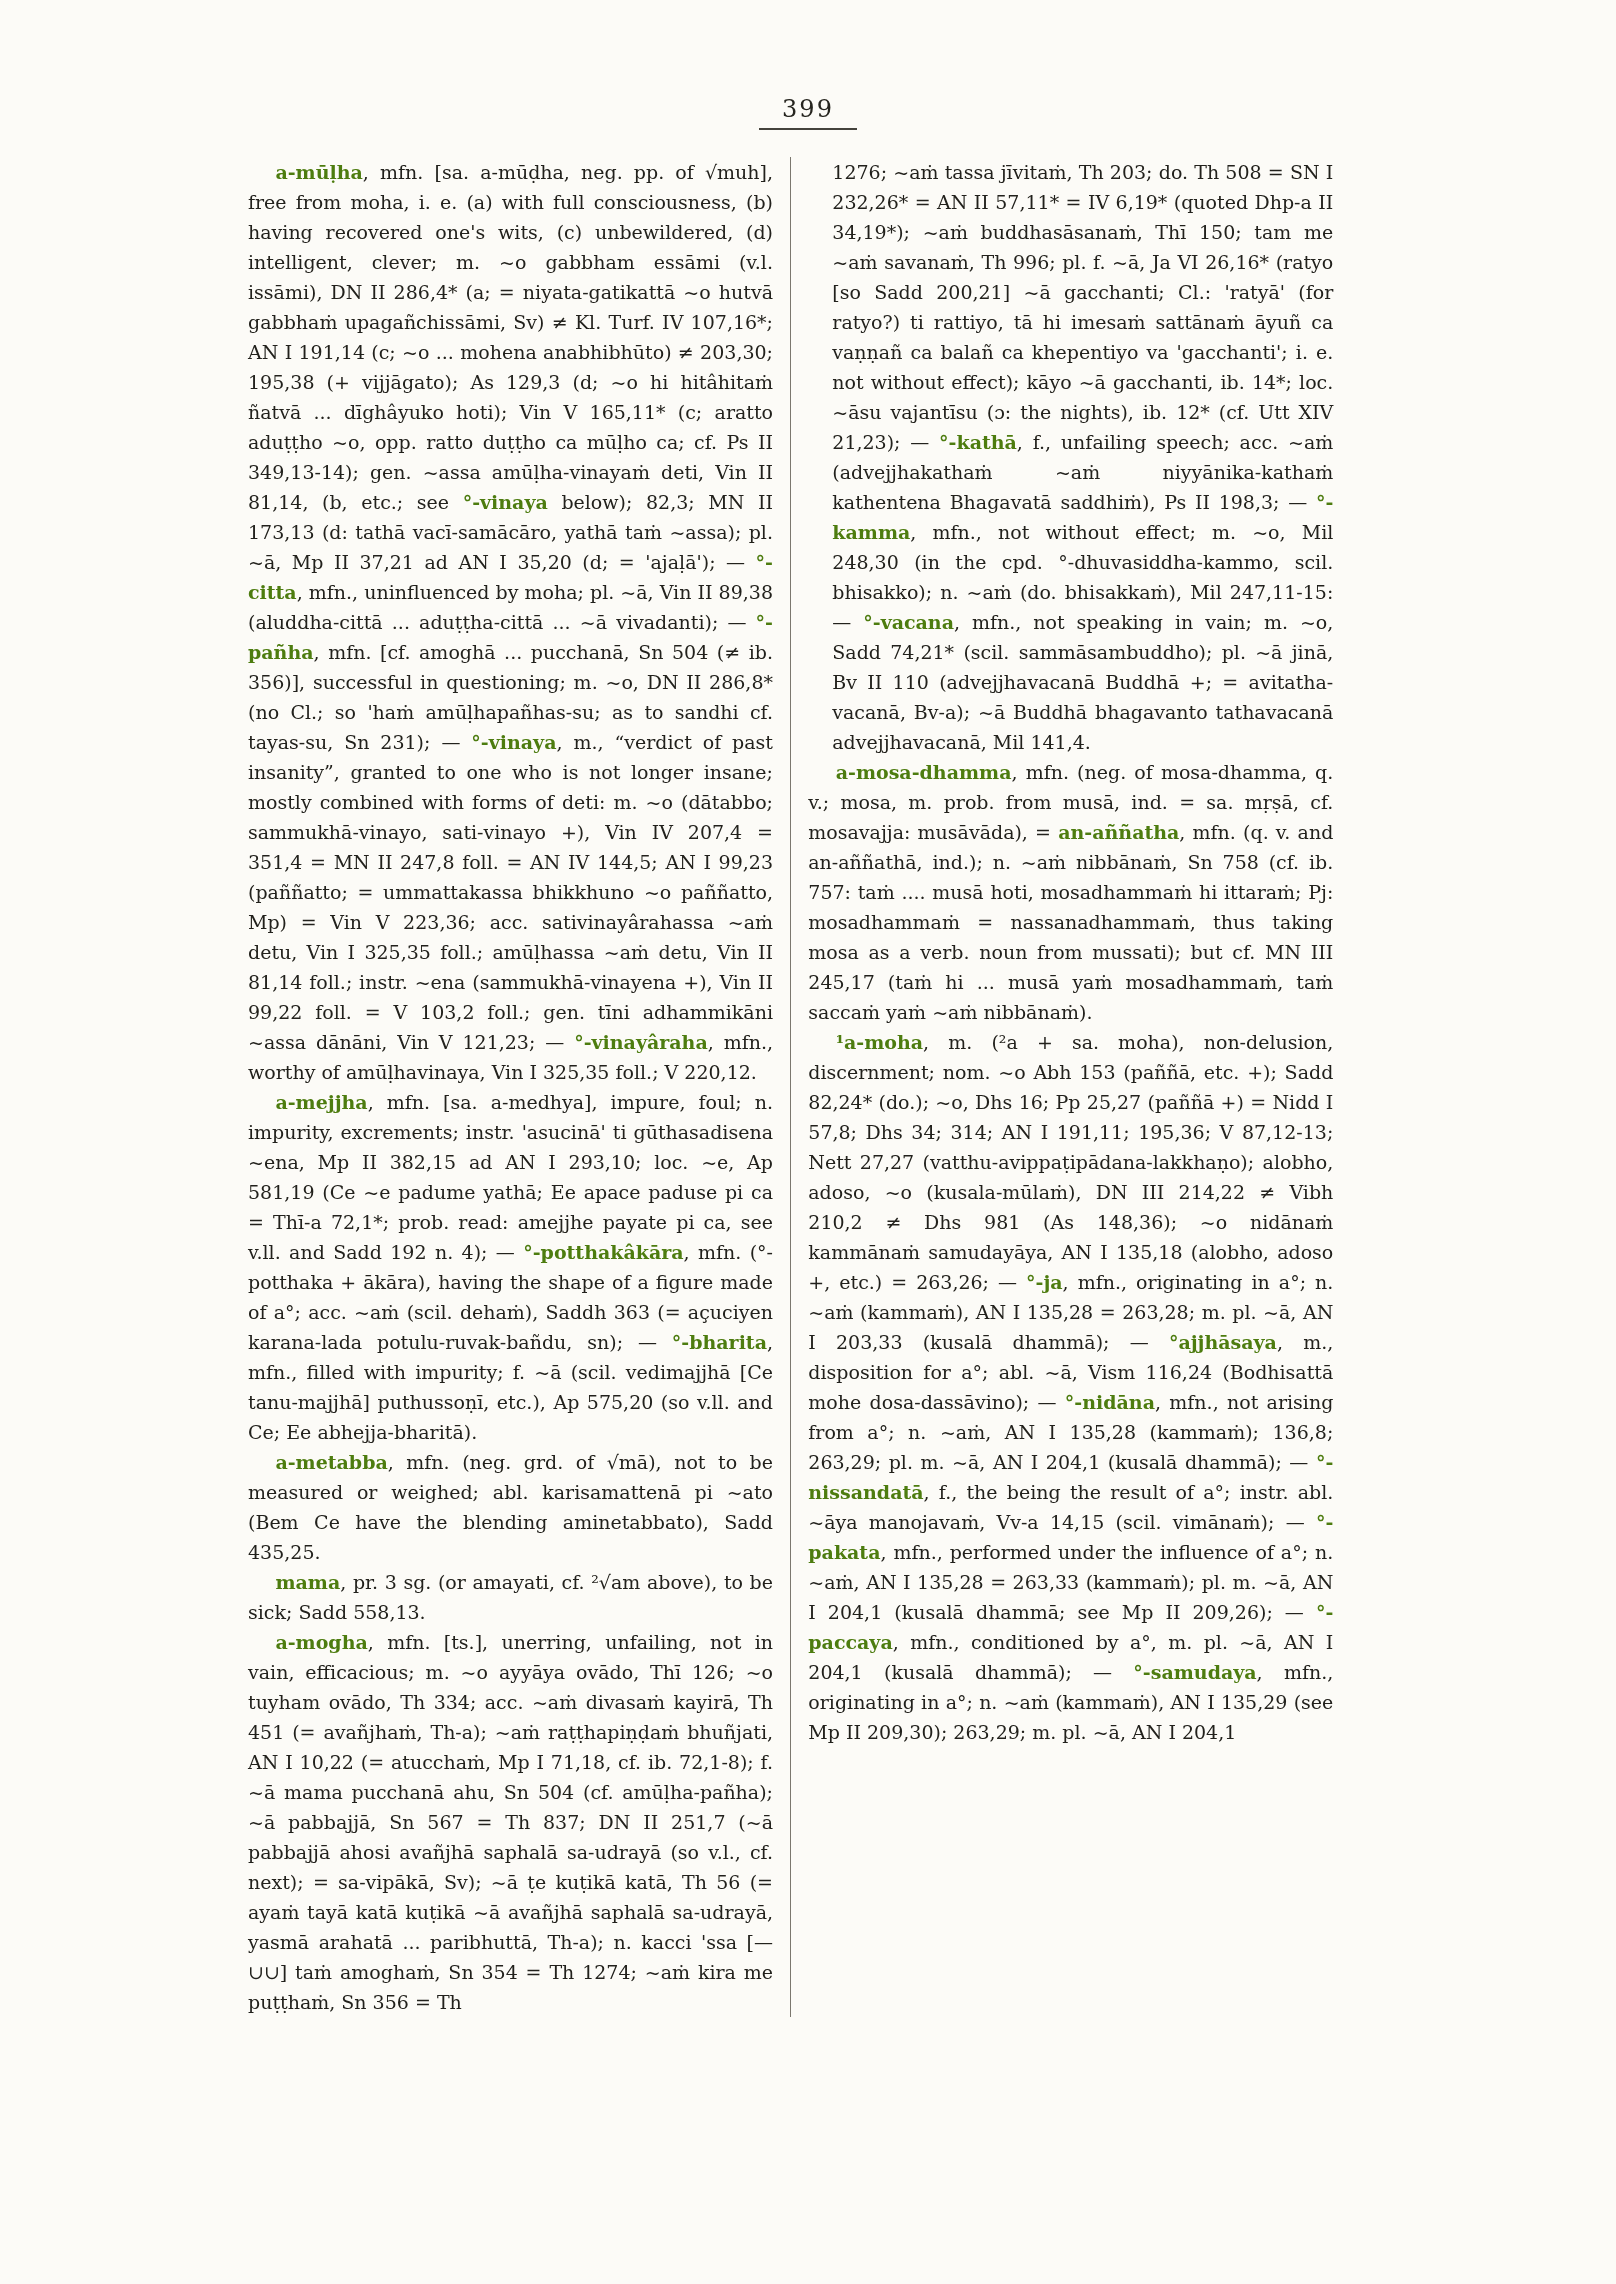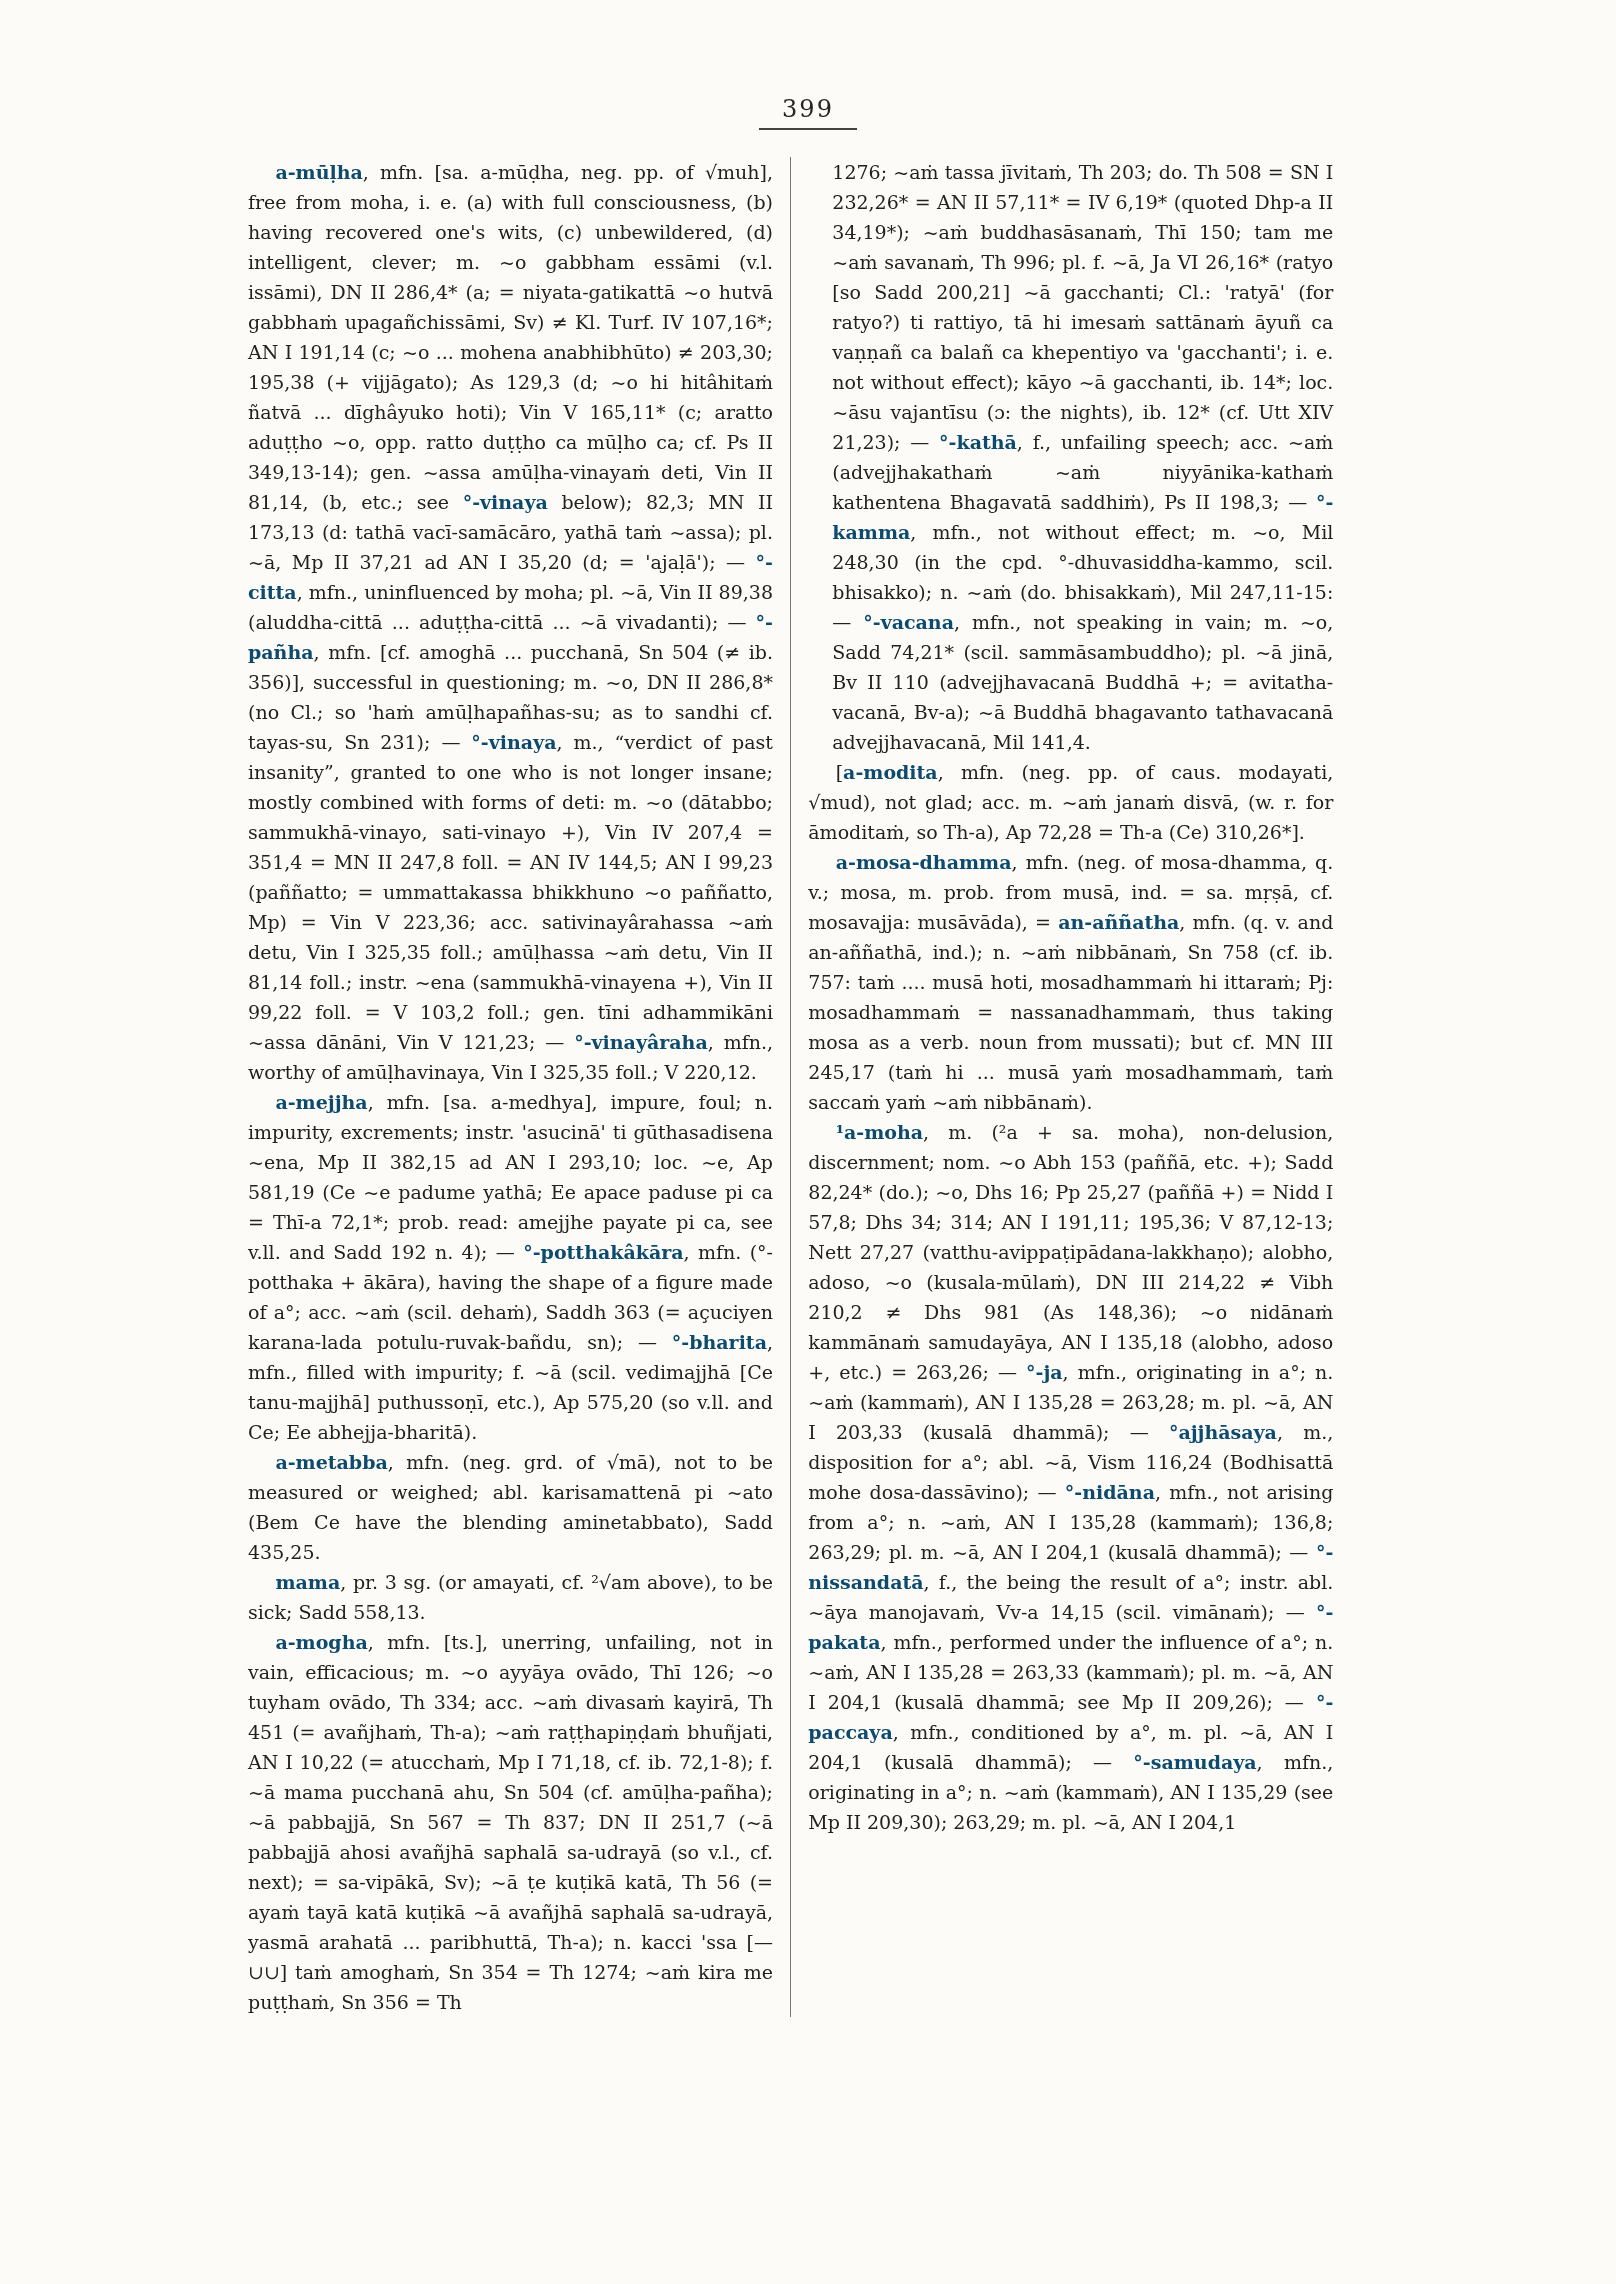--- a/index.html
+++ b/index.html
@@ -50,40 +50,39 @@
     font-family: "DejaVu Serif", "Liberation Serif", serif;
     font-size: 19px;
     line-height: 30px;
     text-align: justify;
     text-indent: 27.4px;
     color: #22211c;
   }
   .entry.cont { text-indent: 0; margin-left: 24px; }
   .entry b {
     font-weight: 700;
-    color: #0c4a6e;
+    color: #4d7c0f;
   }
 </style>
 </head>
 <body>
 
 <div class="page">
   <div class="page-header">
     <span class="page-number">399</span>
   </div>
   <div class="text-block">
     <div class="column left">
         <p class="entry"><b>a-mūḷha</b>, mfn. [sa. a-mūḍha, neg. pp. of √muh], free from moha, i. e. (a) with full consciousness, (b) having recovered one's wits, (c) unbewildered, (d) intelligent, clever; m. ~o gabbham essāmi (v.l. issāmi), DN II 286,4* (a; = niyata-gatikattā ~o hutvā gabbhaṁ upagañchissāmi, Sv) ≠ Kl. Turf. IV 107,16*; AN I 191,14 (c; ~o ... mohena anabhibhūto) ≠ 203,30; 195,38 (+ vijjāgato); As 129,3 (d; ~o hi hitâhitaṁ ñatvā ... dīghâyuko hoti); Vin V 165,11* (c; aratto aduṭṭho ~o, opp. ratto duṭṭho ca mūḷho ca; cf. Ps II 349,13-14); gen. ~assa amūḷha-vinayaṁ deti, Vin II 81,14, (b, etc.; see <b>°-vinaya</b> below); 82,3; MN II 173,13 (d: tathā vacī-samācāro, yathā taṁ ~assa); pl. ~ā, Mp II 37,21 ad AN I 35,20 (d; = 'ajaḷā'); — <b>°-citta</b>, mfn., uninfluenced by moha; pl. ~ā, Vin II 89,38 (aluddha-cittā ... aduṭṭha-cittā ... ~ā vivadanti); — <b>°-pañha</b>, mfn. [cf. amoghā ... pucchanā, Sn 504 (≠ ib. 356)], successful in questioning; m. ~o, DN II 286,8* (no Cl.; so 'haṁ amūḷhapañhas-su; as to sandhi cf. tayas-su, Sn 231); — <b>°-vinaya</b>, m., “verdict of past insanity”, granted to one who is not longer insane; mostly combined with forms of deti: m. ~o (dātabbo; sammukhā-vinayo, sati-vinayo +), Vin IV 207,4 = 351,4 = MN II 247,8 foll. = AN IV 144,5; AN I 99,23 (paññatto; = ummattakassa bhikkhuno ~o paññatto, Mp) = Vin V 223,36; acc. sativinayârahassa ~aṁ detu, Vin I 325,35 foll.; amūḷhassa ~aṁ detu, Vin II 81,14 foll.; instr. ~ena (sammukhā-vinayena +), Vin II 99,22 foll. = V 103,2 foll.; gen. tīni adhammikāni ~assa dānāni, Vin V 121,23; — <b>°-vinayâraha</b>, mfn., worthy of amūḷhavinaya, Vin I 325,35 foll.; V 220,12.</p>
         <p class="entry"><b>a-mejjha</b>, mfn. [sa. a-medhya], impure, foul; n. impurity, excrements; instr. 'asucinā' ti gūthasadisena ~ena, Mp II 382,15 ad AN I 293,10; loc. ~e, Ap 581,19 (Ce ~e padume yathā; Ee apace paduse pi ca = Thī-a 72,1*; prob. read: amejjhe payate pi ca, see v.ll. and Sadd 192 n. 4); — <b>°-potthakâkāra</b>, mfn. (°-potthaka + ākāra), having the shape of a figure made of a°; acc. ~aṁ (scil. dehaṁ), Saddh 363 (= açuciyen karana-lada potulu-ruvak-bañdu, sn); — <b>°-bharita</b>, mfn., filled with impurity; f. ~ā (scil. vedimajjhā [Ce tanu-majjhā] puthussoṇī, etc.), Ap 575,20 (so v.ll. and Ce; Ee abhejja-bharitā).</p>
         <p class="entry"><b>a-metabba</b>, mfn. (neg. grd. of √mā), not to be measured or weighed; abl. karisamattenā pi ~ato (Bem Ce have the blending aminetabbato), Sadd 435,25.</p>
         <p class="entry"><b>mama</b>, pr. 3 sg. (or amayati, cf. ²√am above), to be sick; Sadd 558,13.</p>
         <p class="entry"><b>a-mogha</b>, mfn. [ts.], unerring, unfailing, not in vain, efficacious; m. ~o ayyāya ovādo, Thī 126; ~o tuyham ovādo, Th 334; acc. ~aṁ divasaṁ kayirā, Th 451 (= avañjhaṁ, Th-a); ~aṁ raṭṭhapiṇḍaṁ bhuñjati, AN I 10,22 (= atucchaṁ, Mp I 71,18, cf. ib. 72,1-8); f. ~ā mama pucchanā ahu, Sn 504 (cf. amūḷha-pañha); ~ā pabbajjā, Sn 567 = Th 837; DN II 251,7 (~ā pabbajjā ahosi avañjhā saphalā sa-udrayā (so v.l., cf. next); = sa-vipākā, Sv); ~ā ṭe kuṭikā katā, Th 56 (= ayaṁ tayā katā kuṭikā ~ā avañjhā saphalā sa-udrayā, yasmā arahatā ... paribhuttā, Th-a); n. kacci 'ssa [—∪∪] taṁ amoghaṁ, Sn 354 = Th 1274; ~aṁ kira me puṭṭhaṁ, Sn 356 = Th</p>
       </div>
     <div class="divider"></div>
     <div class="column right">
         <p class="entry cont">1276; ~aṁ tassa jīvitaṁ, Th 203; do. Th 508 = SN I 232,26* = AN II 57,11* = IV 6,19* (quoted Dhp-a II 34,19*); ~aṁ buddhasāsanaṁ, Thī 150; tam me ~aṁ savanaṁ, Th 996; pl. f. ~ā, Ja VI 26,16* (ratyo [so Sadd 200,21] ~ā gacchanti; Cl.: 'ratyā' (for ratyo?) ti rattiyo, tā hi imesaṁ sattānaṁ āyuñ ca vaṇṇañ ca balañ ca khepentiyo va 'gacchanti'; i. e. not without effect); kāyo ~ā gacchanti, ib. 14*; loc. ~āsu vajantīsu (ɔ: the nights), ib. 12* (cf. Utt XIV 21,23); — <b>°-kathā</b>, f., unfailing speech; acc. ~aṁ (advejjhakathaṁ ~aṁ niyyānika-kathaṁ kathentena Bhagavatā saddhiṁ), Ps II 198,3; — <b>°-kamma</b>, mfn., not without effect; m. ~o, Mil 248,30 (in the cpd. °-dhuvasiddha-kammo, scil. bhisakko); n. ~aṁ (do. bhisakkaṁ), Mil 247,11-15: — <b>°-vacana</b>, mfn., not speaking in vain; m. ~o, Sadd 74,21* (scil. sammāsambuddho); pl. ~ā jinā, Bv II 110 (advejjhavacanā Buddhā +; = avitatha-vacanā, Bv-a); ~ā Buddhā bhagavanto tathavacanā advejjhavacanā, Mil 141,4.</p>
-        <p class="entry">[<b>a-modita</b>, mfn. (neg. pp. of caus. modayati, √mud), not glad; acc. m. ~aṁ janaṁ disvā, (w. r. for āmoditaṁ, so Th-a), Ap 72,28 = Th-a (Ce) 310,26*].</p>
         <p class="entry"><b>a-mosa-dhamma</b>, mfn. (neg. of mosa-dhamma, q. v.; mosa, m. prob. from musā, ind. = sa. mṛṣā, cf. mosavajja: musāvāda), = <b>an-aññatha</b>, mfn. (q. v. and an-aññathā, ind.); n. ~aṁ nibbānaṁ, Sn 758 (cf. ib. 757: taṁ .... musā hoti, mosadhammaṁ hi ittaraṁ; Pj: mosadhammaṁ = nassanadhammaṁ, thus taking mosa as a verb. noun from mussati); but cf. MN III 245,17 (taṁ hi ... musā yaṁ mosadhammaṁ, taṁ saccaṁ yaṁ ~aṁ nibbānaṁ).</p>
         <p class="entry"><b>¹a-moha</b>, m. (²a + sa. moha), non-delusion, discernment; nom. ~o Abh 153 (paññā, etc. +); Sadd 82,24* (do.); ~o, Dhs 16; Pp 25,27 (paññā +) = Nidd I 57,8; Dhs 34; 314; AN I 191,11; 195,36; V 87,12-13; Nett 27,27 (vatthu-avippaṭipādana-lakkhaṇo); alobho, adoso, ~o (kusala-mūlaṁ), DN III 214,22 ≠ Vibh 210,2 ≠ Dhs 981 (As 148,36); ~o nidānaṁ kammānaṁ samudayāya, AN I 135,18 (alobho, adoso +, etc.) = 263,26; — <b>°-ja</b>, mfn., originating in a°; n. ~aṁ (kammaṁ), AN I 135,28 = 263,28; m. pl. ~ā, AN I 203,33 (kusalā dhammā); — <b>°ajjhāsaya</b>, m., disposition for a°; abl. ~ā, Vism 116,24 (Bodhisattā mohe dosa-dassāvino); — <b>°-nidāna</b>, mfn., not arising from a°; n. ~aṁ, AN I 135,28 (kammaṁ); 136,8; 263,29; pl. m. ~ā, AN I 204,1 (kusalā dhammā); — <b>°-nissandatā</b>, f., the being the result of a°; instr. abl. ~āya manojavaṁ, Vv-a 14,15 (scil. vimānaṁ); — <b>°-pakata</b>, mfn., performed under the influence of a°; n. ~aṁ, AN I 135,28 = 263,33 (kammaṁ); pl. m. ~ā, AN I 204,1 (kusalā dhammā; see Mp II 209,26); — <b>°-paccaya</b>, mfn., conditioned by a°, m. pl. ~ā, AN I 204,1 (kusalā dhammā); — <b>°-samudaya</b>, mfn., originating in a°; n. ~aṁ (kammaṁ), AN I 135,29 (see Mp II 209,30); 263,29; m. pl. ~ā, AN I 204,1</p>
       </div>
   </div>
 </div>
 
 
 </body></html>

